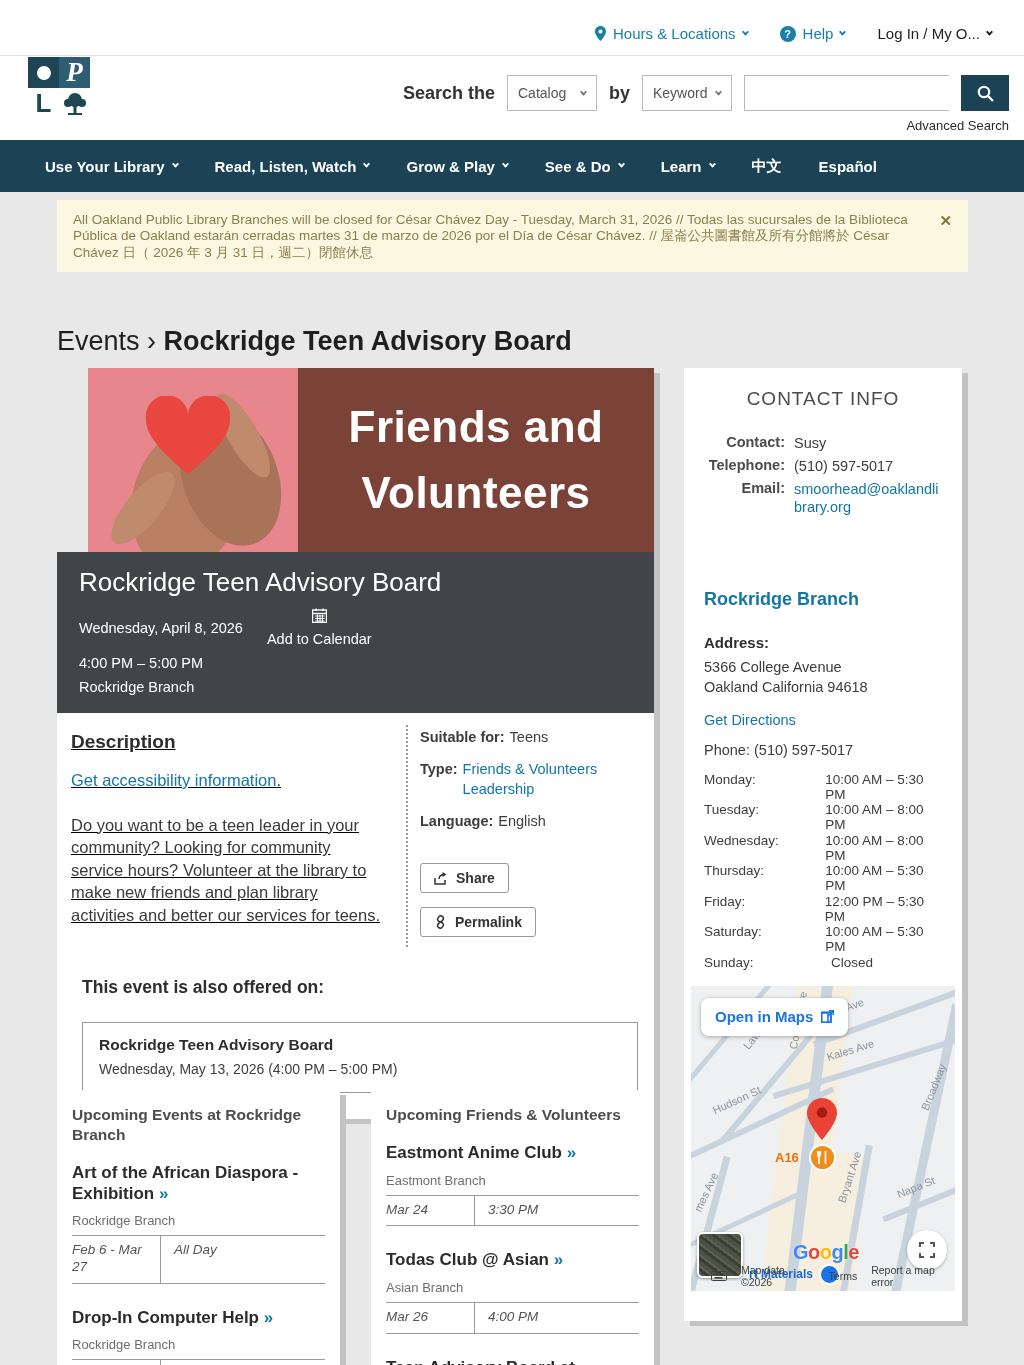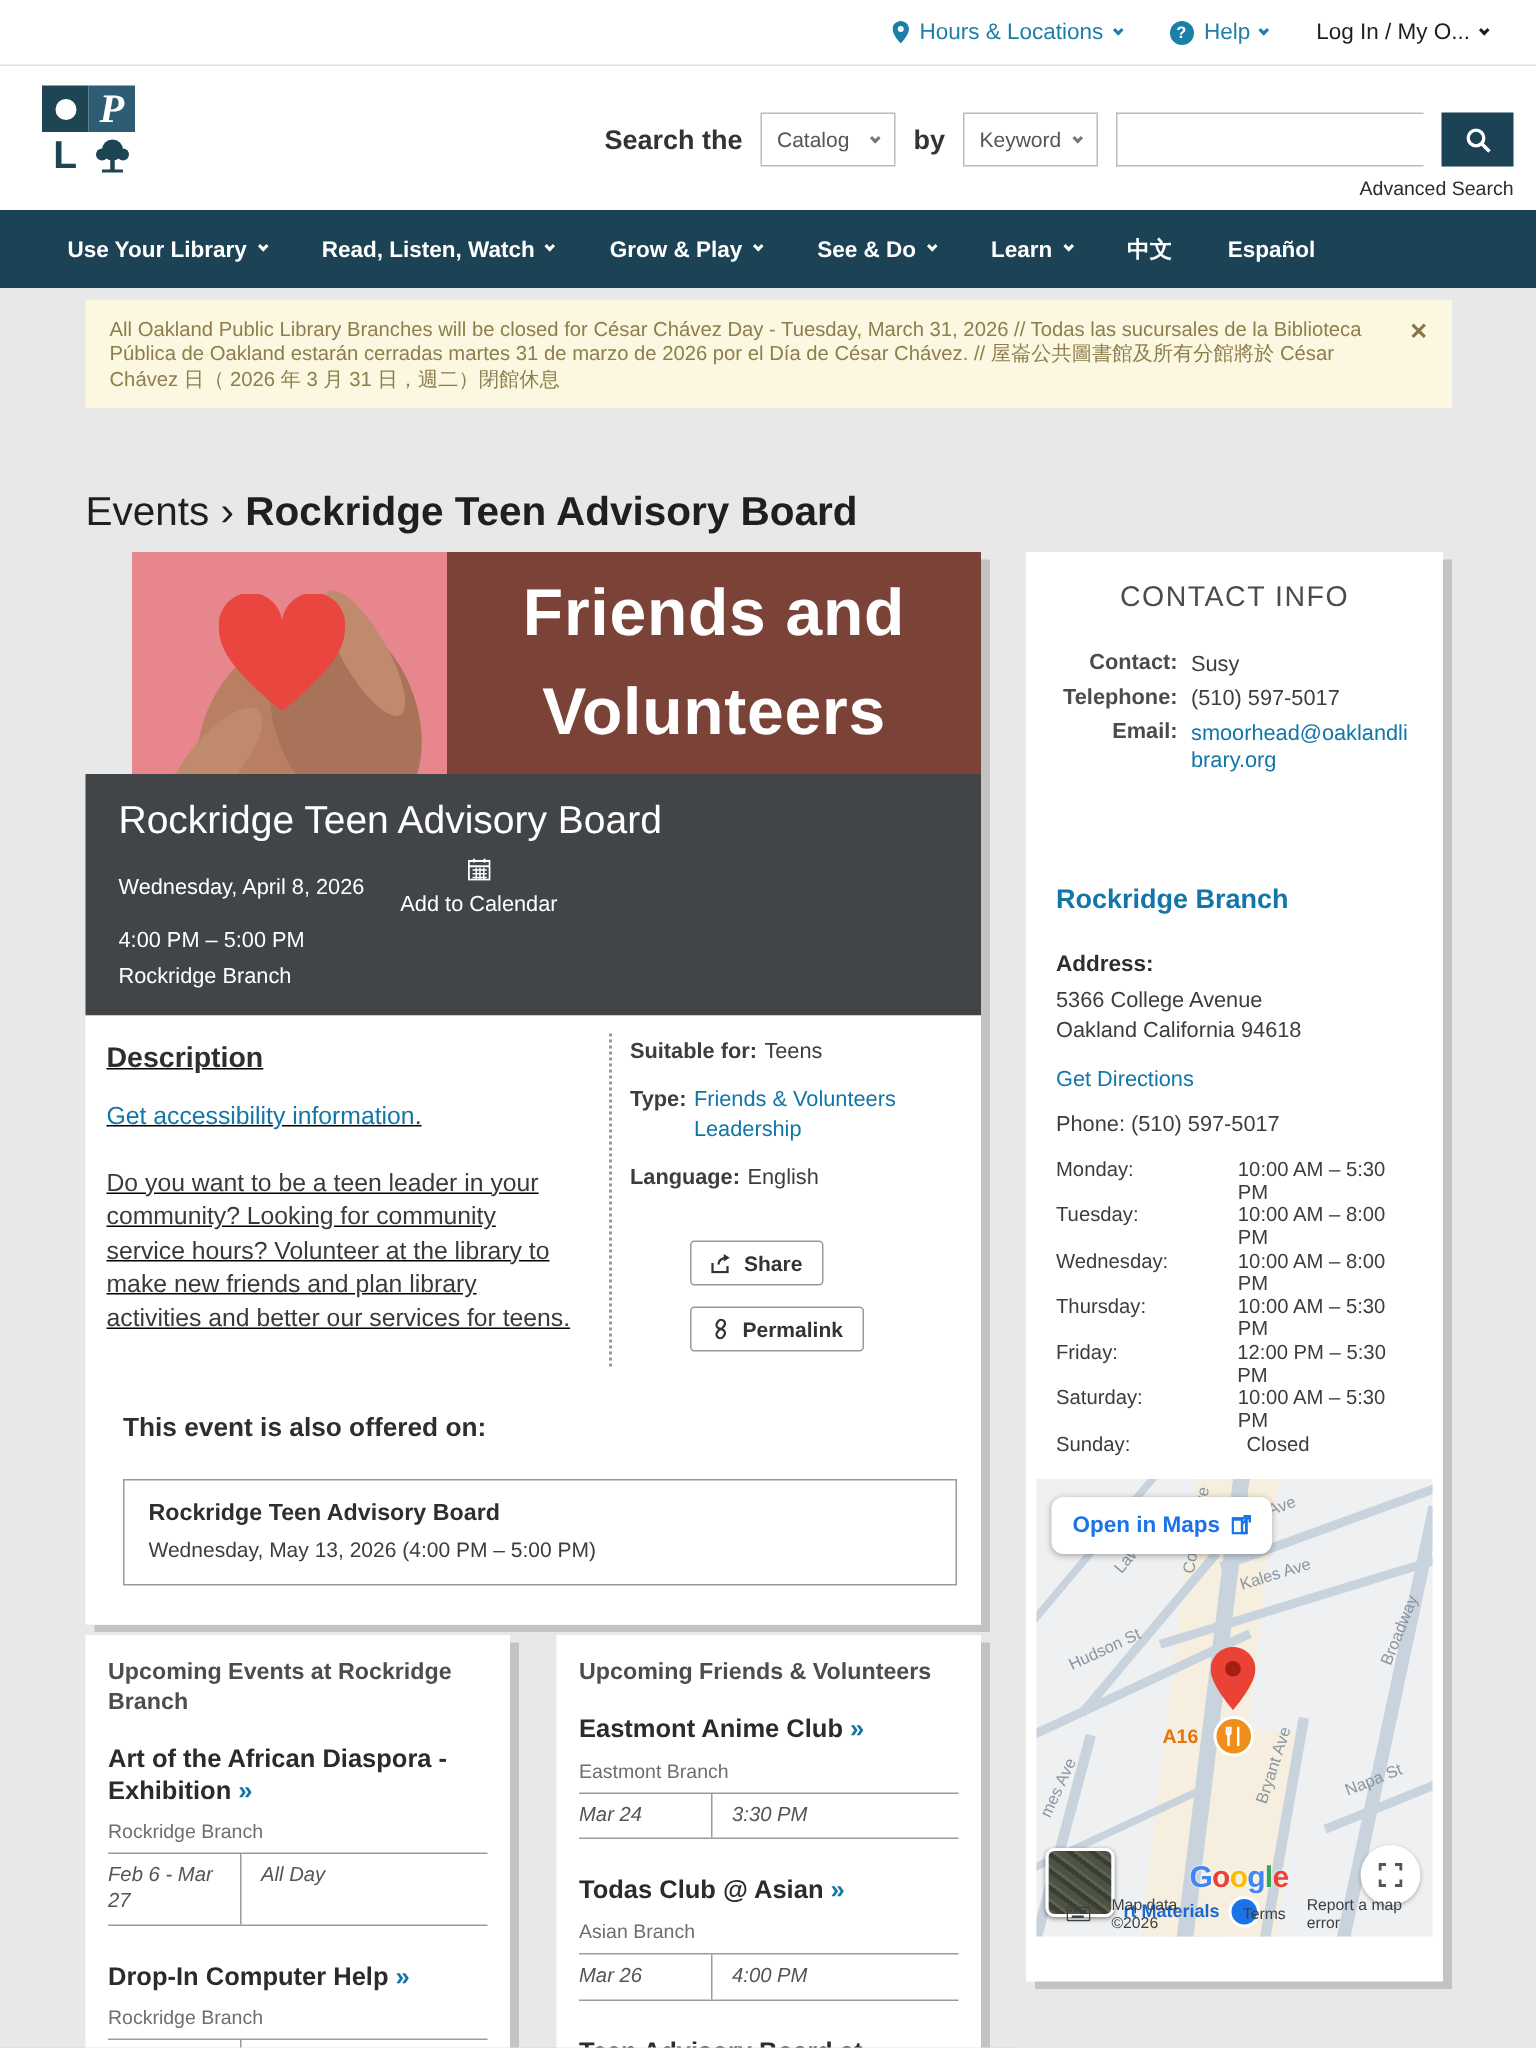--- a/index.html
+++ b/index.html
@@ -1,21 +1,21 @@
 <!DOCTYPE html>
 <html><head>
 <meta charset="utf-8">
 <style>
   * { margin:0; padding:0; box-sizing:border-box; }
   body { background:#cfcfcf; font-family:"Liberation Sans", sans-serif; }
   .page { position:relative; width:1024px; height:1365px; background:#e8e8e8; overflow:hidden; margin:0 auto; }
 
   
   .header { position:absolute; top:0; left:0; right:0; height:140px; background:#fff; }
-  .topbar { position:absolute; top:0; left:0; right:0; height:44px; border-bottom:1px solid #e2e2e2;
+  .topbar { position:absolute; top:12px; left:0; right:0; height:44px; border-bottom:1px solid #e2e2e2;
             display:flex; justify-content:flex-end; align-items:center; gap:32px; padding-right:32px; }
   .toplink { display:flex; align-items:center; gap:7px; color:#1b7fa8; font-size:15px; cursor:pointer; }
   .toplink.dark { color:#1f1f1f; }
   .chev { display:inline-block; width:6px; height:6px; border-right:2px solid currentColor; border-bottom:2px solid currentColor; transform:rotate(45deg) translate(-1px,-1px); }
   .chev.small { width:5px; height:5px; }
   .qcircle { width:16px; height:16px; border-radius:50%; background:#1b7fa8; color:#fff; font-size:11px; font-weight:bold; display:flex; align-items:center; justify-content:center; }
 
   .logo { position:absolute; left:28px; top:57px; width:62px; height:62px; display:grid; grid-template-columns:31px 31px; grid-template-rows:31px 31px; }
   .lg { display:flex; align-items:center; justify-content:center; }
   .lg1 { background:#1d4554; } .lg1 i { display:block; width:9px; height:9px; border:7px solid #fff; border-radius:50%; }
@@ -41,21 +41,21 @@
   .alert-text { font-size:13.5px; line-height:1.22; color:#8d7f4c; }
   .alert-close { position:absolute; top:12px; right:16px; color:#857741; font-size:15px; font-weight:bold; cursor:pointer; }
 
   
   .breadcrumb { position:absolute; top:326px; left:57px; font-size:27px; color:#1f1f1f; }
   .breadcrumb .crumb { cursor:pointer; }
   .breadcrumb b { font-weight:bold; }
 
   
   .main-card { position:absolute; left:57px; top:368px; width:597px; box-shadow:6px 5px 0 #c3c3c3; }
-  .hero { display:flex; height:148px;padding-left:31px; }
+  .hero { display:flex; height:184px;padding-left:31px; }
   .hero-photo { position:relative; width:210px; background:#e8868e; overflow:hidden; }
   .hand { position:absolute; background:#b97f62; border-radius:50%; }
   .h1a { width:110px; height:150px; left:45px; top:55px; transform:rotate(18deg); }
   .h1b { width:95px; height:140px; left:95px; top:40px; transform:rotate(-20deg); background:#a9735a; }
   .h1c { width:34px; height:90px; left:38px; top:95px; transform:rotate(40deg); background:#c08a6c; }
   .h1d { width:30px; height:95px; left:140px; top:20px; transform:rotate(-30deg); background:#c08a6c; }
   .hero-heart { position:absolute; left:58px; top:28px; width:84px; height:80px; }
   .hero-right { flex:1; background:#7b4238; color:#fff; display:flex; flex-direction:column; align-items:center; justify-content:center; gap:16px; }
   .hero-right div { font-size:44px; font-weight:bold; letter-spacing:0.5px; }
 
@@ -71,21 +71,21 @@
   .desc h3 { font-size:19px; color:#2e2e2e; margin-bottom:16px; }
   .desc p { font-size:16.5px; line-height:1.37; color:#3a3a3a; margin-bottom:22px; }
   .link { color:#1276a8; cursor:pointer; }
   .desc .after { color:#3a3a3a; }
   .vdot { border-left:2px dotted #999; margin:8px 0 2px; }
   .meta { flex:1; padding:12px 0 0 12px; font-size:14.5px; color:#3d3d3d; }
   .meta-row { margin-bottom:16px; display:flex; }
   .meta-row b { font-weight:bold; margin-right:5px; white-space:nowrap; }
   .type-links div { color:#1276a8; cursor:pointer; }
   .type-links div + div { margin-top:4px; }
-  .btn { display:inline-flex; align-items:center; gap:8px; border:1px solid #999; border-radius:3px; background:#fff; font-size:14px; font-weight:bold; color:#333; padding:6px 13px; cursor:pointer;margin-left:40px; }
+  .btn { display:inline-flex; align-items:center; gap:8px; border:1px solid #999; border-radius:3px; background:#fff; font-size:14px; font-weight:bold; color:#333; padding:6px 13px; cursor:pointer; }
   .meta .btn { margin-top:0; }
   .btn-stack { margin-top:34px; display:flex; flex-direction:column; align-items:flex-start; gap:14px; }
 
   .also { padding:28px 16px 26px 25px; }
   .also h3 { font-size:17.5px; color:#2e2e2e; margin-bottom:24px; }
   .also-box { border:1px solid #999; padding:13px 16px 15px; cursor:pointer; }
   .also-box .t { font-size:15.5px; font-weight:bold; color:#2e2e2e; margin-bottom:7px; }
   .also-box .d { font-size:14px; color:#3d3d3d; }
 
   

